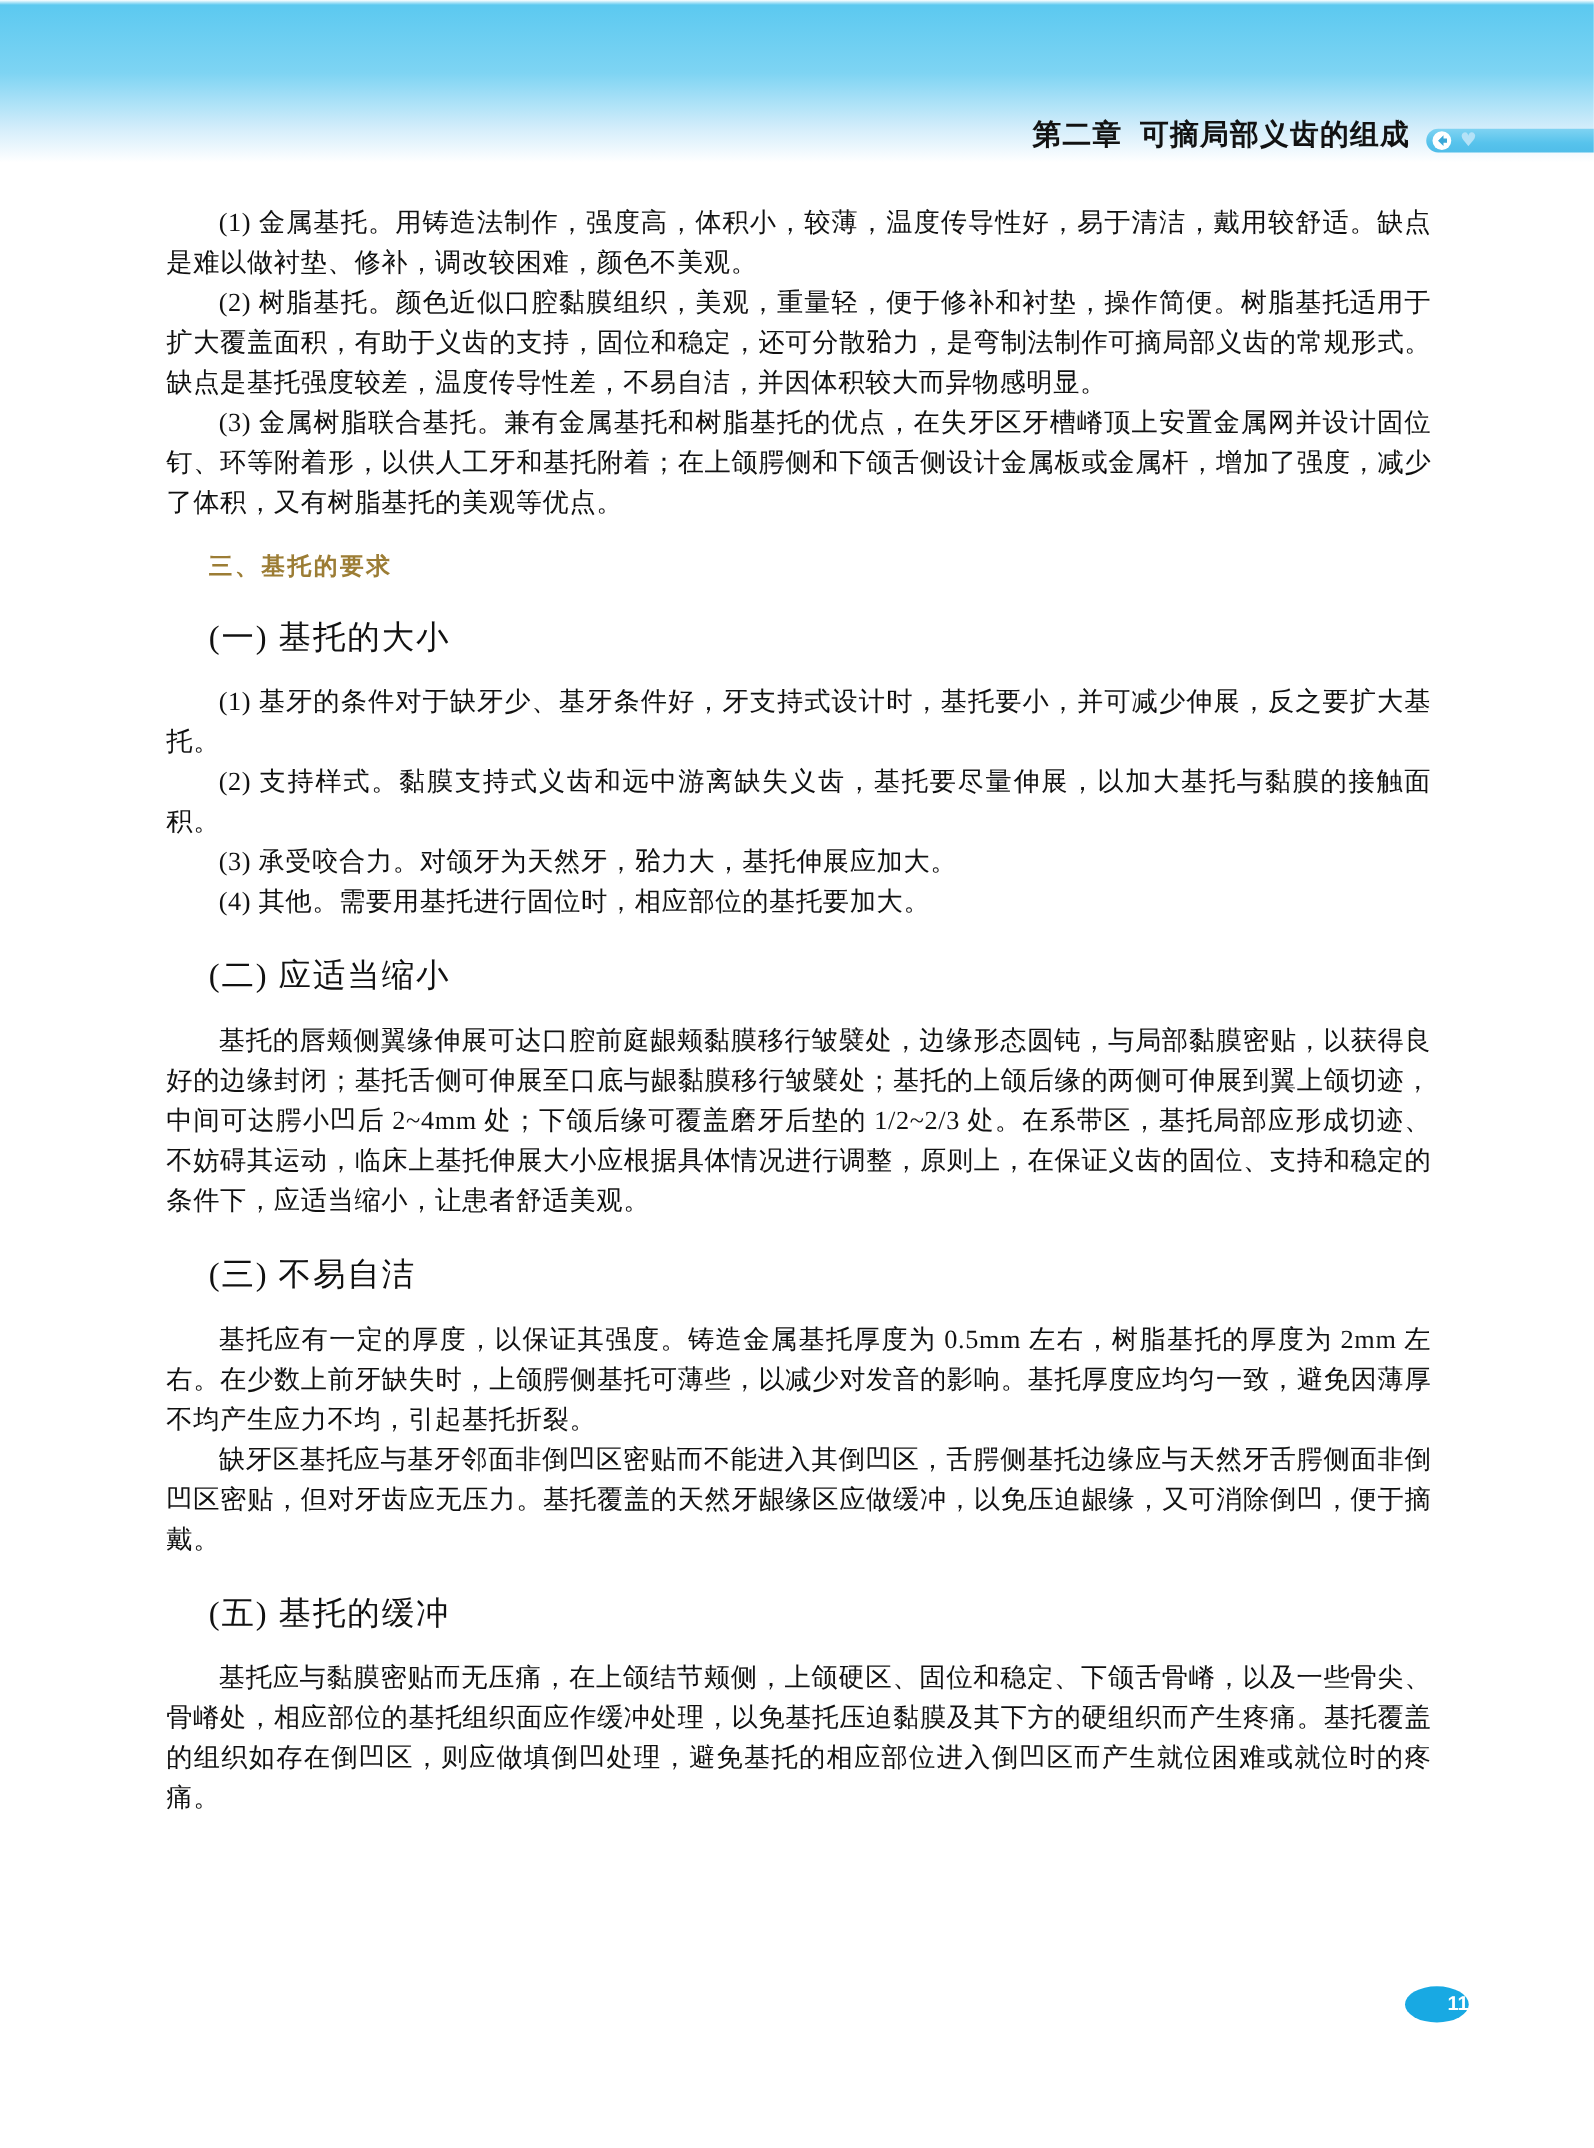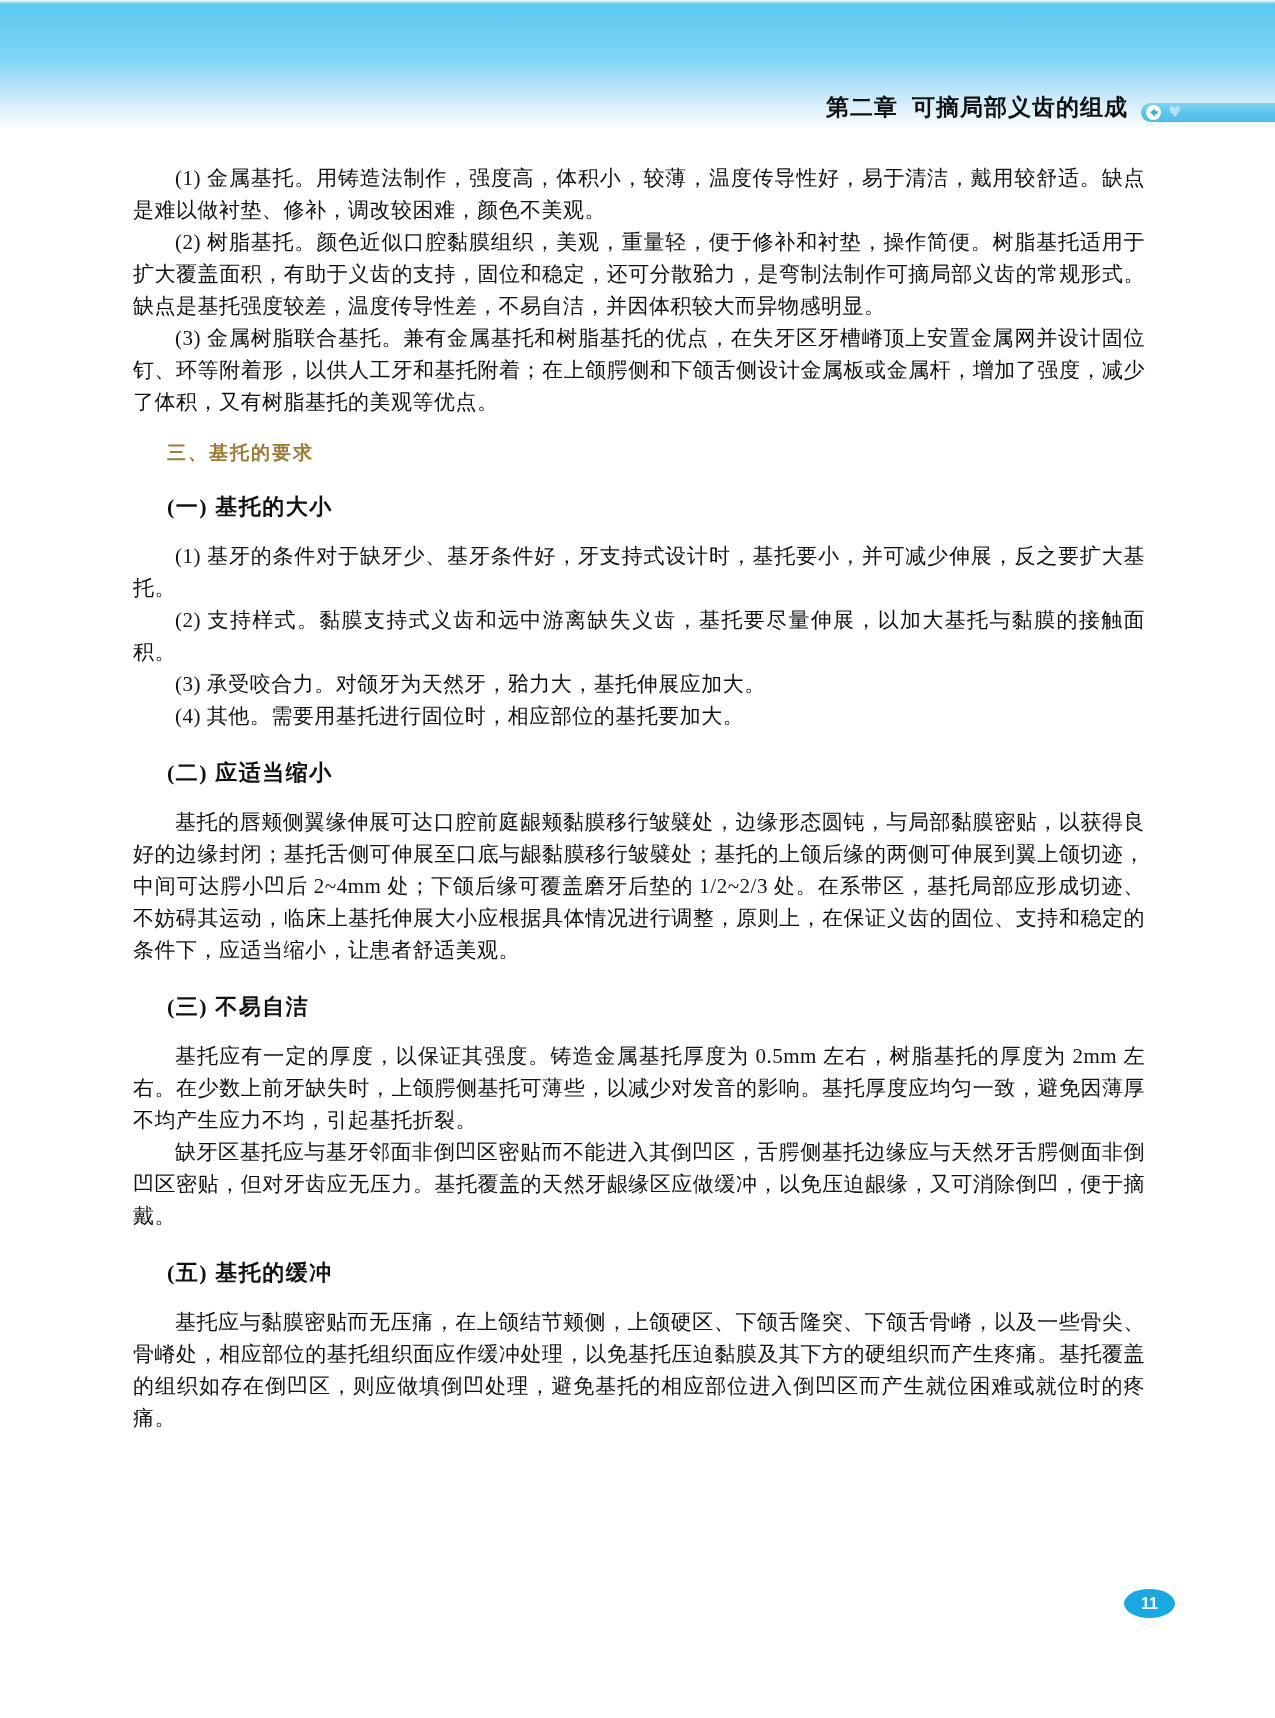--- a/index.html
+++ b/index.html
@@ -44,29 +44,29 @@
     margin:0;font-size:21px;line-height:32px;text-indent:2em;
     text-align:justify;letter-spacing:0.5px;
   }
   .section-heading{
     margin:22px 0 26px 0;padding-left:34px;
     font-family:"Liberation Sans","DejaVu Sans",sans-serif;
     font-weight:bold;font-size:19px;color:#9c7d35;letter-spacing:2px;
   }
   .sub-heading{
     margin:26px 0 18px 0;padding-left:34px;
-    font-size:22px;font-weight:bold;letter-spacing:1.5px;
+    font-size:26px;font-weight:normal;letter-spacing:1.5px;
     font-family:"Liberation Serif","DejaVu Serif",serif;
   }
   
   .page-badge{
     position:absolute;left:1124px;top:1589px;width:51px;height:29px;
     background:#18a9e3;border-radius:50%;
     color:#ffffff;font-family:"Liberation Sans","DejaVu Sans",sans-serif;
-    font-size:16px;font-weight:bold;line-height:29px;text-align:center;
+    font-size:16px;font-weight:bold;line-height:29px;text-align:right;
   }
 </style>
 </head>
 <body>
 
 <div class="header-band">
   <div class="header-title">
     <span class="chapter-label">第二章</span><span>可摘局部义齿的组成</span>
   </div>
   <div class="accent-bar">
@@ -95,17 +95,17 @@
 
   <h3 class="sub-heading">(二) 应适当缩小</h3>
   <p class="para">基托的唇颊侧翼缘伸展可达口腔前庭龈颊黏膜移行皱襞处，边缘形态圆钝，与局部黏膜密贴，以获得良好的边缘封闭；基托舌侧可伸展至口底与龈黏膜移行皱襞处；基托的上颌后缘的两侧可伸展到翼上颌切迹，中间可达腭小凹后 2~4mm 处；下颌后缘可覆盖磨牙后垫的 1/2~2/3 处。在系带区，基托局部应形成切迹、不妨碍其运动，临床上基托伸展大小应根据具体情况进行调整，原则上，在保证义齿的固位、支持和稳定的条件下，应适当缩小，让患者舒适美观。</p>
 
   <h3 class="sub-heading">(三) 不易自洁</h3>
   <p class="para">基托应有一定的厚度，以保证其强度。铸造金属基托厚度为 0.5mm 左右，树脂基托的厚度为 2mm 左右。在少数上前牙缺失时，上颌腭侧基托可薄些，以减少对发音的影响。基托厚度应均匀一致，避免因薄厚不均产生应力不均，引起基托折裂。</p>
 
   <p class="para">缺牙区基托应与基牙邻面非倒凹区密贴而不能进入其倒凹区，舌腭侧基托边缘应与天然牙舌腭侧面非倒凹区密贴，但对牙齿应无压力。基托覆盖的天然牙龈缘区应做缓冲，以免压迫龈缘，又可消除倒凹，便于摘戴。</p>
 
   <h3 class="sub-heading">(五) 基托的缓冲</h3>
-  <p class="para">基托应与黏膜密贴而无压痛，在上颌结节颊侧，上颌硬区、下颌舌隆突、下颌舌骨嵴，以及一些骨尖、骨嵴处，相应部位的基托组织面应作缓冲处理，以免基托压迫黏膜及其下方的硬组织而产生疼痛。基托覆盖的组织如存在倒凹区，则应做填倒凹处理，避免基托的相应部位进入倒凹区而产生就位困难或就位时的疼痛。</p>
+  <p class="para">基托应与黏膜密贴而无压痛，在上颌结节颊侧，上颌硬区、固位和稳定、下颌舌骨嵴，以及一些骨尖、骨嵴处，相应部位的基托组织面应作缓冲处理，以免基托压迫黏膜及其下方的硬组织而产生疼痛。基托覆盖的组织如存在倒凹区，则应做填倒凹处理，避免基托的相应部位进入倒凹区而产生就位困难或就位时的疼痛。</p>
 
 </div>
 
 <div class="page-badge">11</div>
 
 </body></html>

